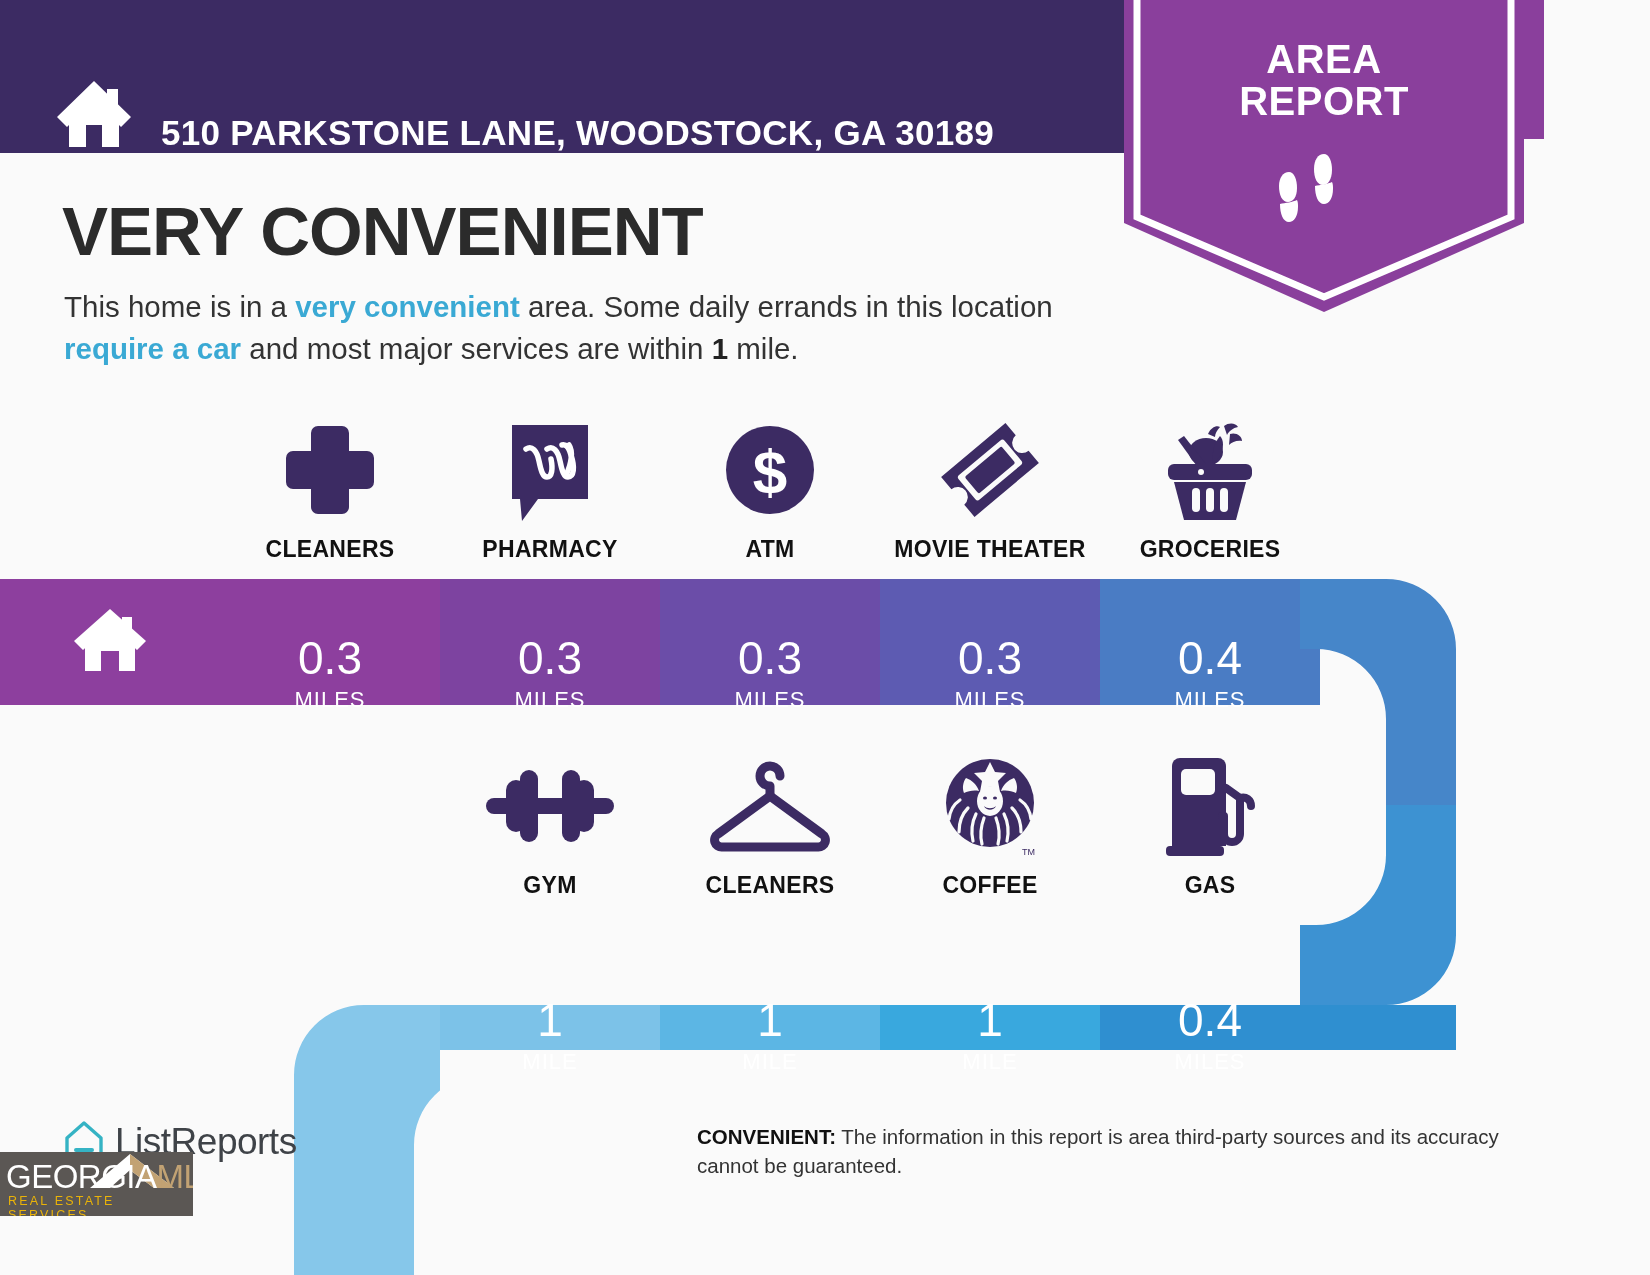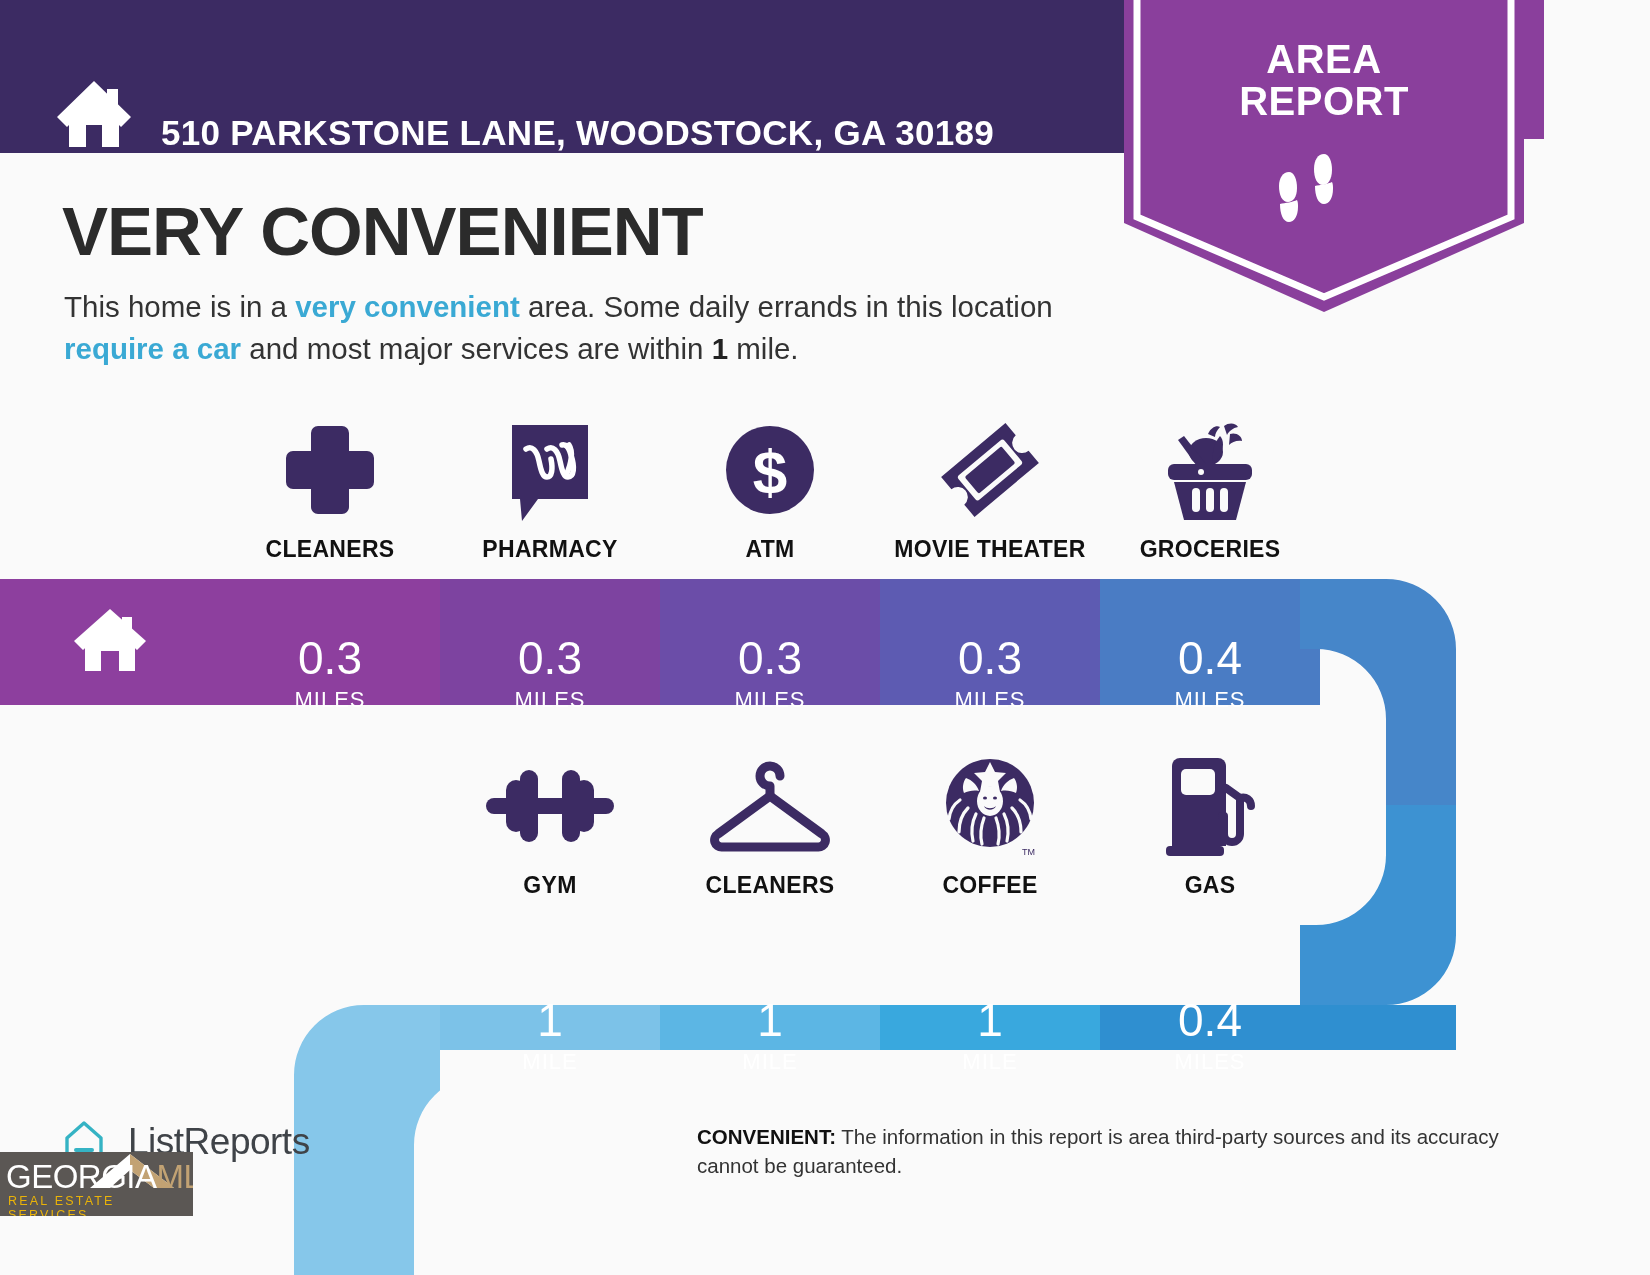--- a/index.html
+++ b/index.html
@@ -77,21 +77,21 @@
   .dist-num{font-size:46px;line-height:1;font-weight:400;}
   .dist-unit{font-size:22px;margin-top:6px;letter-spacing:1px;font-weight:400;}
 
   .home-cell{
     position:absolute;width:220px;display:flex;align-items:center;justify-content:center;
   }
 
   
   .lr-logo{position:absolute;left:62px;top:1118px;display:flex;align-items:center;}
   .lr-name{
-    font-size:37px;color:#3f4348;margin-left:22px;letter-spacing:-.5px;font-weight:400;
+    font-size:37px;color:#3f4348;margin-left:9px;letter-spacing:-.5px;font-weight:400;
   }
   .disclaimer{
     position:absolute;left:697px;top:1122px;width:820px;
     font-size:20.5px;color:#333333;line-height:1.42;
   }
   .disclaimer b{font-weight:bold;color:#111;}
 
   .gamls{
     position:absolute;left:0px;top:1152px;width:193px;height:64px;
     background:#5b5754;color:#ffffff;overflow:hidden;

